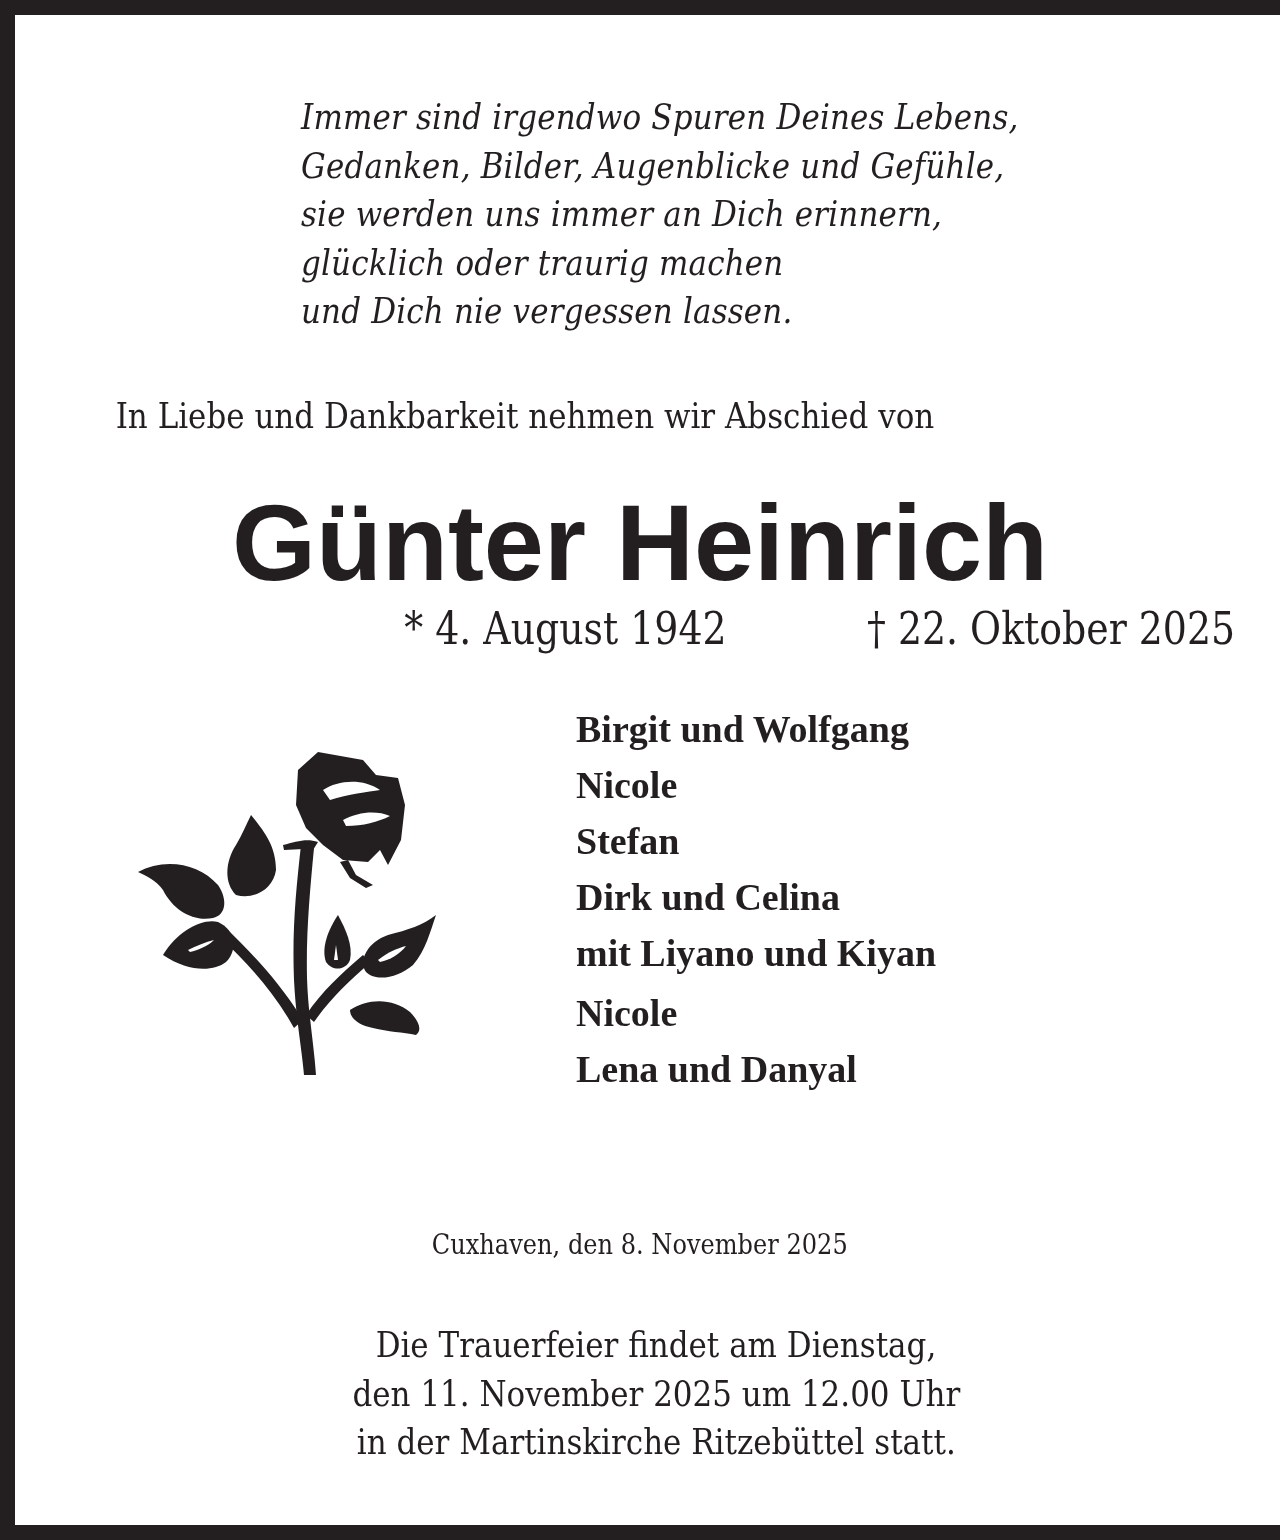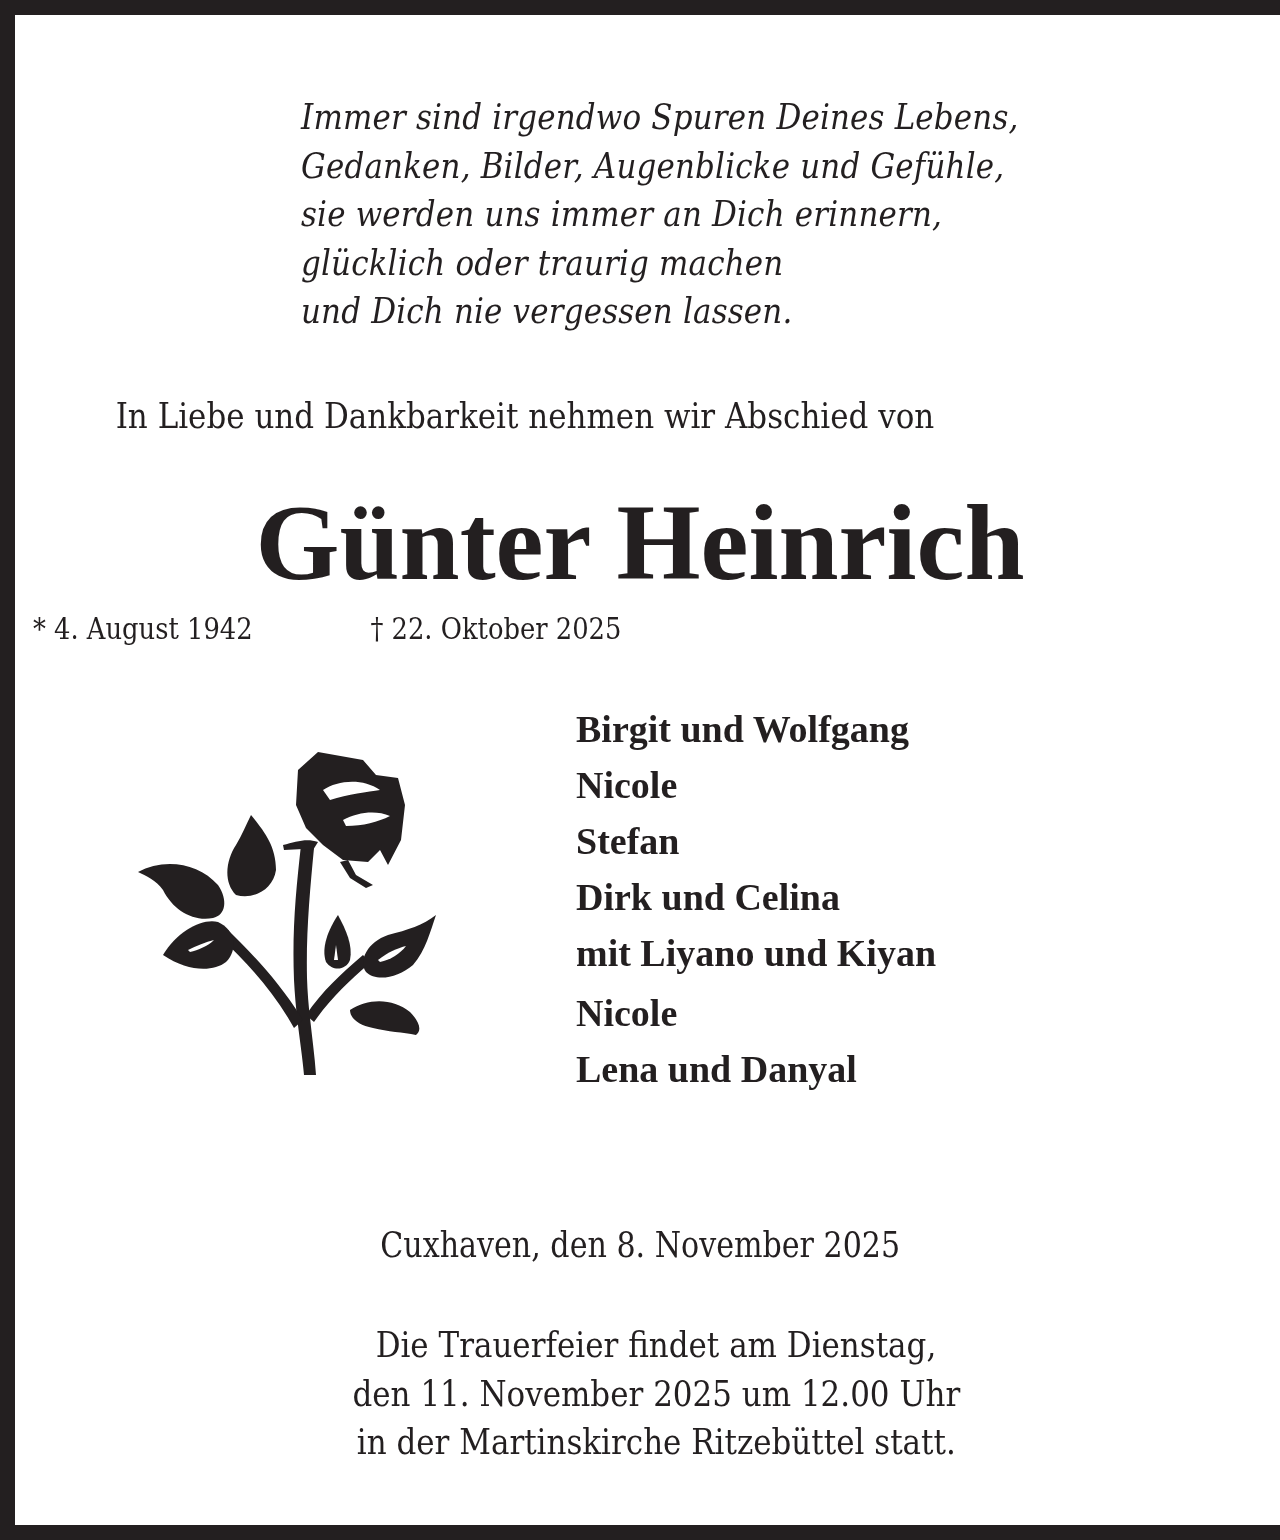--- a/index.html
+++ b/index.html
@@ -37,31 +37,31 @@
       text-align: center;
       font-size: 36px;
       line-height: 48px;
       white-space: nowrap;
     }
     .intro span, .dates span, .place span, .ceremony span { display: inline-block; transform: scaleX(0.86); }
     .name {
       position: absolute;
       left: 0; width: 1250px; top: 468px;
       text-align: center;
-      font-family: Liberation Serif, serif;
+      font-family: Liberation Sans, sans-serif;
       font-weight: bold;
       font-size: 108px;
       line-height: 120px;
       white-space: nowrap;
     }
     .dates {
       position: absolute;
       left: 0; width: 1250px; top: 590px;
-      text-align: left;
-      font-size: 30px;
+      text-align: right;
+      font-size: 44px;
       line-height: 48px;
       white-space: nowrap;
     }
     .dates .birth { margin-right: 70px; }
     .rose {
       position: absolute;
       left: 103px; top: 735px;
       width: 320px; height: 330px;
     }
     .mourners {
@@ -71,21 +71,21 @@
       font-size: 34px;
       white-space: nowrap;
       font-family: "Liberation Serif", serif;
     }
     .mourners .m { line-height: 56px; height: 56px; font-size: 38px; }
     .mourners .m.multi { height: auto; line-height: 44px; padding-top: 6px; padding-bottom: 10px; }
     .place {
       position: absolute;
       left: 0; width: 1250px; top: 1206px;
       text-align: center;
-      font-size: 35px;
+      font-size: 28px;
       line-height: 48px;
       white-space: nowrap;
     }
     .ceremony {
       position: absolute;
       left: 16px; width: 1250px; top: 1306px;
       text-align: center;
       font-size: 36px;
       line-height: 48.5px;
       white-space: nowrap;

